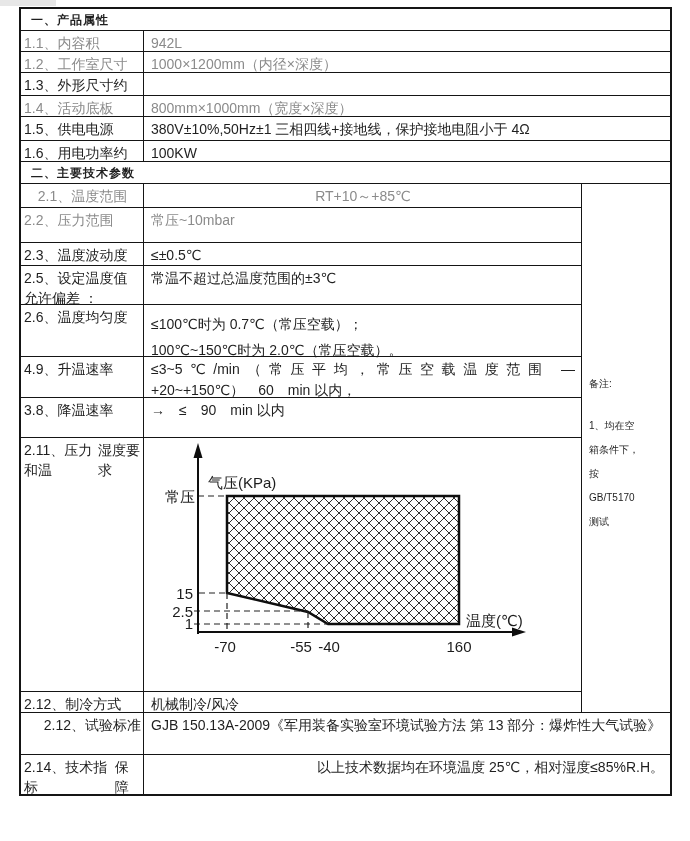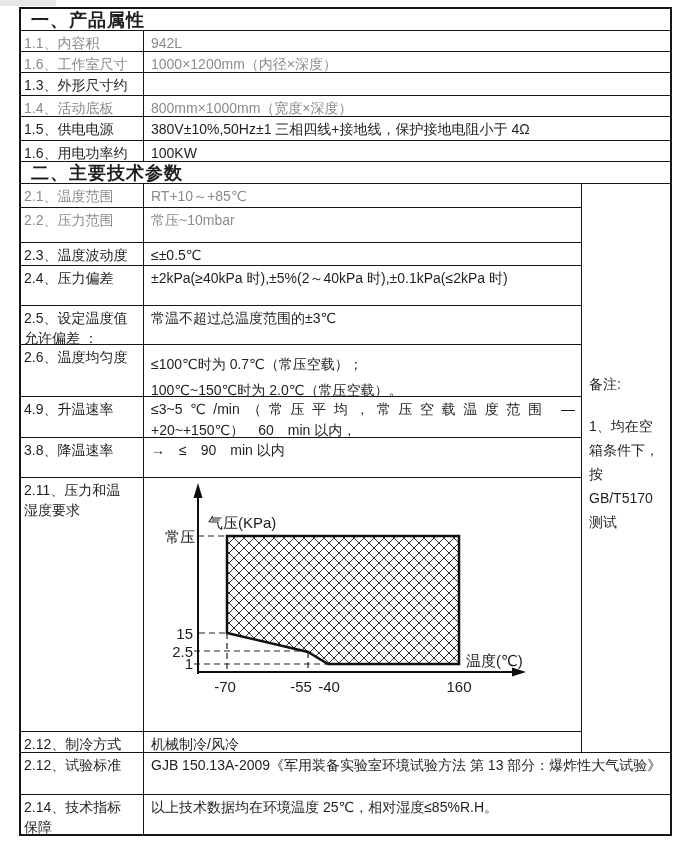--- a/index.html
+++ b/index.html
@@ -10,39 +10,39 @@
     color:var(--text,#1f1f1f); font-size:14px; line-height:19px;
   }
   .page { position:absolute; inset:0; background:#fff; }
   .edge-artifact { position:absolute; left:0; top:0; width:56px; height:6px; background:#e7e7e7; }
   .doc-table {
     position:absolute; left:19px; top:7px; width:653px;
     border:2px solid var(--bd,#151515); background:#fff;
   }
   .sec-hdr {
     border-top:1px solid var(--bd,#151515);
-    font-weight:bold; font-size:18px; letter-spacing:1px;
+    font-weight:bold; font-size:12px; letter-spacing:1px;
     padding:2px 0 0 10px;
   }
   .sec-hdr.first { border-top:none; }
   .trow { display:flex; border-top:1px solid var(--bd,#151515); }
   .lc {
     width:123px; min-width:123px;
     border-right:1px solid var(--bd,#151515);
     padding:2px 2px 0 3px; line-height:20px;
   }
   .vc { flex:1; padding:2px 6px 0 7px; line-height:20px; }
   .muted { color:var(--muted,#8b8b8b); }
-  .center { display:flex; flex-direction:column; justify-content:flex-start; }
+  .center { display:flex; flex-direction:row; justify-content:flex-end; }
   .s2wrap { display:flex; border-top:1px solid var(--bd,#151515); }
   .s2left { width:560px; min-width:560px; display:flex; flex-direction:column; }
-  .s2left > .trow:first-child { border-top:none; }
+  .s2left > .trow:first-child { border-top:none;text-align:center; }
   .remark {
     flex:1; border-left:1px solid var(--bd,#151515);
-    padding:188px 2px 0 7px; line-height:24px; font-size:14px;
+    padding:188px 2px 0 7px; line-height:24px; font-size:10px;
   }
   .remark .rtitle { margin-bottom:18px; }
   .lh26 { line-height:26px; padding-top:6px; }
   .lh21 { line-height:21px; }
   .jline { text-align:justify; text-align-last:justify; }
   .diagram { position:relative; padding:0; }
   .diagram svg { position:absolute; left:0; top:0; }
   svg text { font-family:"Liberation Sans","DejaVu Sans",sans-serif; font-size:15px; fill:#1c1c1c; }
   .dash { stroke:#222; stroke-width:1.2; stroke-dasharray:6 4; fill:none; }
   .axis { stroke:#0e0e0e; stroke-width:2; }
@@ -55,21 +55,21 @@
 
   <div class="doc-table">
 
     <div class="sec-hdr first">一、产品属性</div>
 
     <div class="trow" style="height:21px">
       <div class="lc muted">1.1、内容积</div>
       <div class="vc muted">942L</div>
     </div>
     <div class="trow" style="height:21px">
-      <div class="lc muted">1.6、工作室尺寸</div>
+      <div class="lc muted">1.2、工作室尺寸</div>
       <div class="vc muted">1000×1200mm（内径×深度）</div>
     </div>
     <div class="trow" style="height:23px">
       <div class="lc">1.3、外形尺寸约</div>
       <div class="vc"></div>
     </div>
     <div class="trow" style="height:21px">
       <div class="lc muted">1.4、活动底板</div>
       <div class="vc muted">800mm×1000mm（宽度×深度）</div>
     </div>
@@ -91,24 +91,20 @@
           <div class="lc muted">2.1、温度范围</div>
           <div class="vc muted">RT+10～+85℃</div>
         </div>
         <div class="trow" style="height:35px">
           <div class="lc muted">2.2、压力范围</div>
           <div class="vc muted">常压~10mbar</div>
         </div>
         <div class="trow" style="height:23px">
           <div class="lc">2.3、温度波动度</div>
           <div class="vc">≤±0.5℃</div>
-        </div>
-        <div class="trow" style="height:40px">
-          <div class="lc">2.4、压力偏差</div>
-          <div class="vc lh21">±2kPa(≥40kPa 时),±5%(2～40kPa 时),±0.1kPa(≤2kPa 时)</div>
         </div>
         <div class="trow" style="height:39px">
           <div class="lc">
             <div>2.5、设定温度值</div>
             <div>允许偏差 ：</div>
           </div>
           <div class="vc">常温不超过总温度范围的±3℃</div>
         </div>
         <div class="trow" style="height:52px">
           <div class="lc">2.6、温度均匀度</div>

